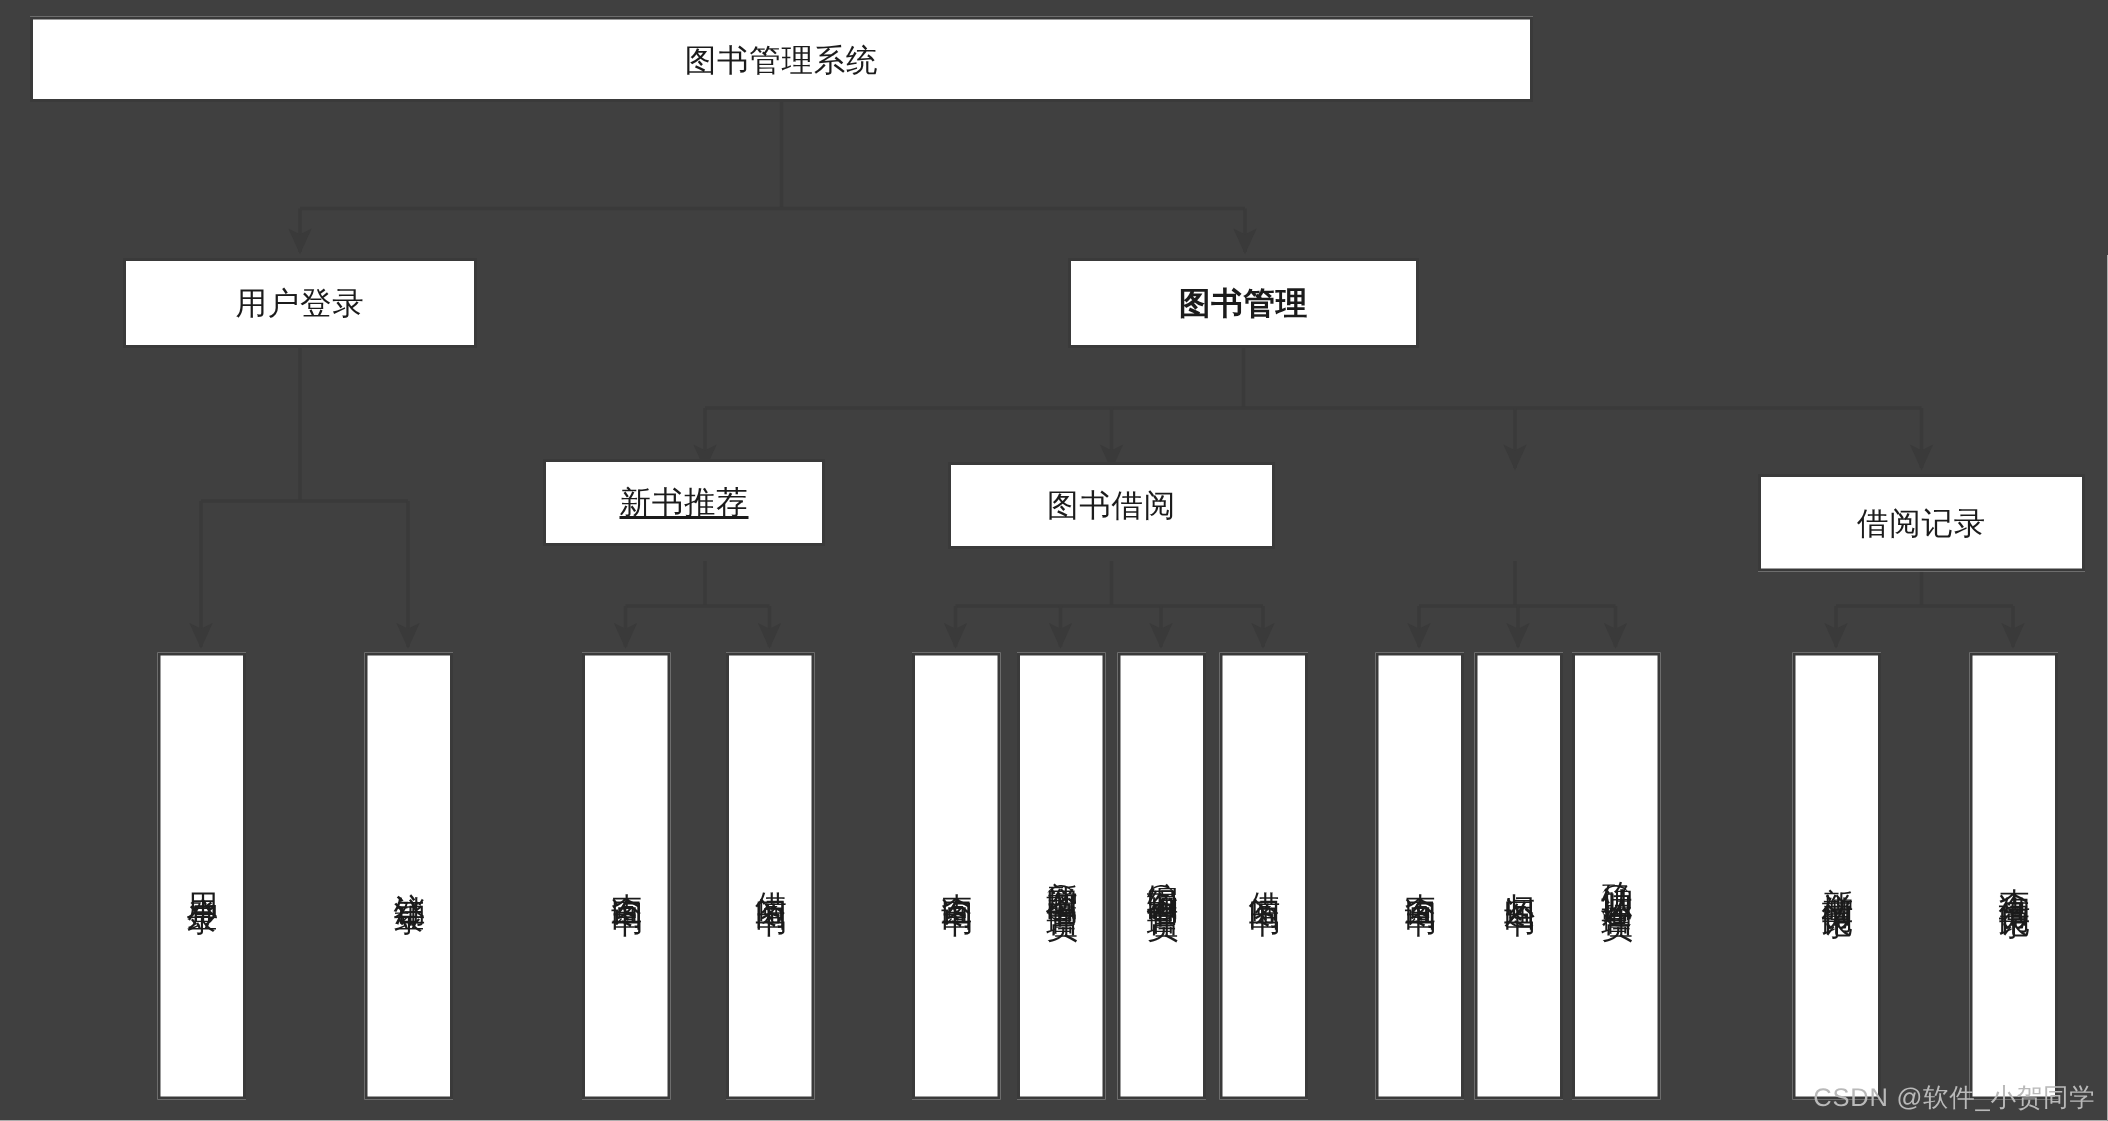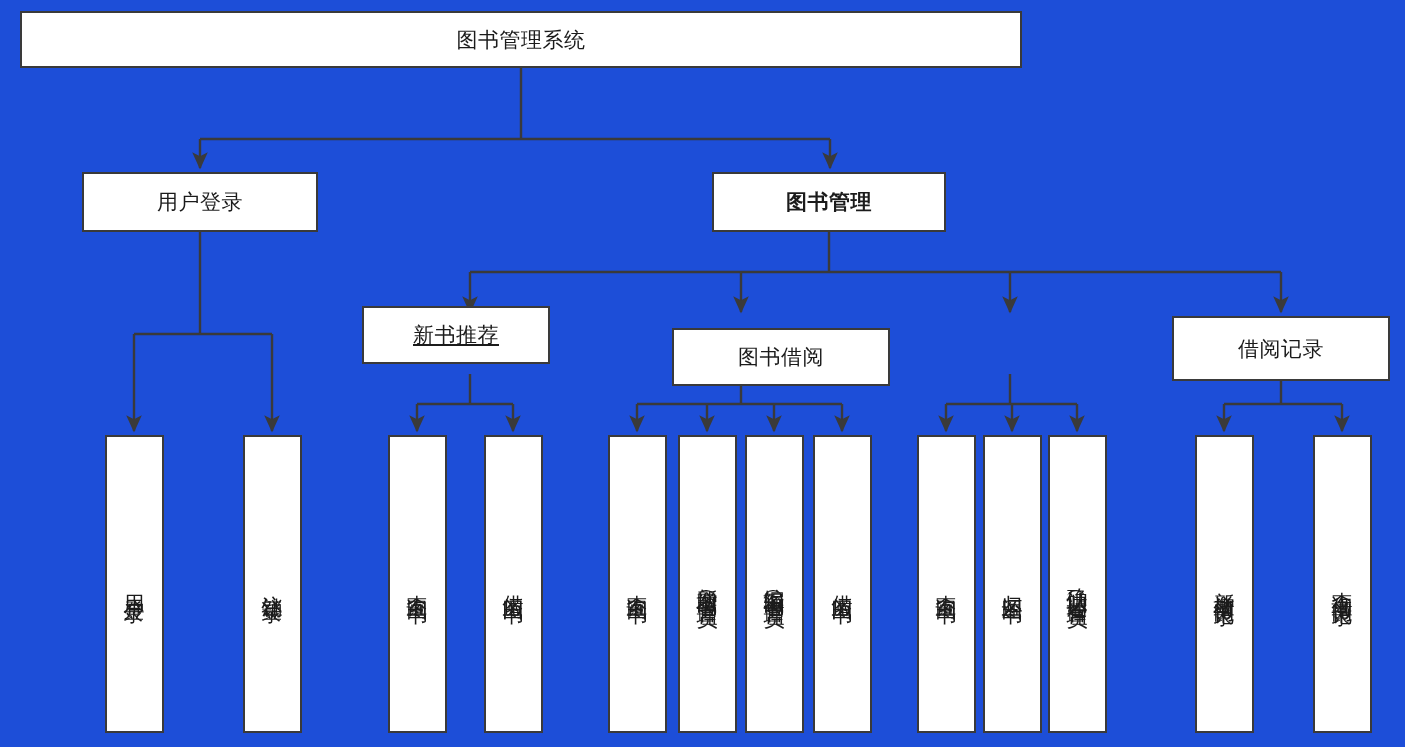--- a/index.html
+++ b/index.html
@@ -7,21 +7,21 @@
     padding: 0;
     background: #ffffff;
   }
   body {
     font-family: "Liberation Sans", "DejaVu Sans", sans-serif;
   }
   #canvas {
     position: relative;
     width: 1405px;
     height: 747px;
-    background: #1d4ed8;
+    background: #404040;
     overflow: hidden;
   }
   .node {
     position: absolute;
     box-sizing: border-box;
     border: 2px solid #3a3a3a;
     background: #ffffff;
     display: flex;
     align-items: center;
     justify-content: center;
@@ -130,21 +130,21 @@
   <div class="node horiz" style="left:82px; top:172px; width:236px; height:60px;">
     <span>用户登录</span>
   </div>
   <div class="node horiz" style="left:712px; top:172px; width:234px; height:60px;font-weight:bold;">
     <span>图书管理</span>
   </div>
 
   <div class="node horiz" style="left:362px; top:306px; width:188px; height:58px;text-decoration:underline;">
     <span>新书推荐</span>
   </div>
-  <div class="node horiz" style="left:632px; top:328px; width:218px; height:58px;margin-left:40px;">
+  <div class="node horiz" style="left:632px; top:308px; width:218px; height:58px;">
     <span>图书借阅</span>
   </div>
   <div class="node horiz" style="left:1172px; top:316px; width:218px; height:65px;">
     <span>借阅记录</span>
   </div>
 
   <div class="node vert" style="left:105px; top:435px; width:59px; height:298px;">
     <span class="vtxt">用户登录</span>
   </div>
   <div class="node vert" style="left:243px; top:435px; width:59px; height:298px;">
@@ -181,14 +181,15 @@
     <span class="vtxt">确认归还（管理员）</span>
   </div>
 
   <div class="node vert" style="left:1195px; top:435px; width:59px; height:298px;">
     <span class="vtxt">新增借阅记录</span>
   </div>
   <div class="node vert" style="left:1313px; top:435px; width:59px; height:298px;">
     <span class="vtxt">查询借阅记录</span>
   </div>
 
+  <div id="watermark">CSDN @软件_小贺同学</div>
 
 </div>
 
 </body></html>

